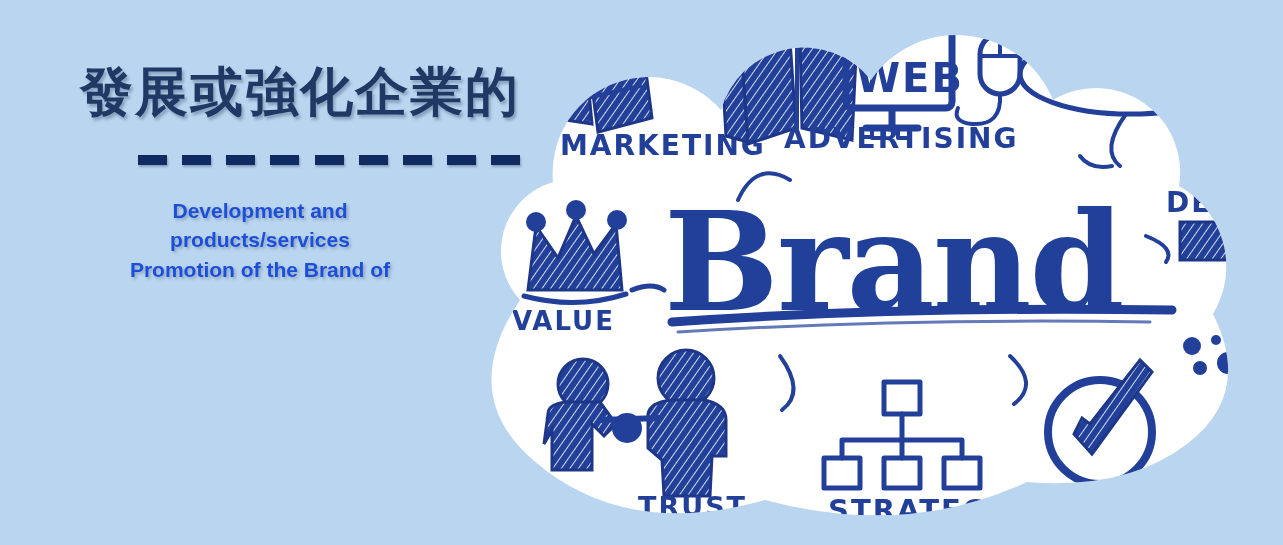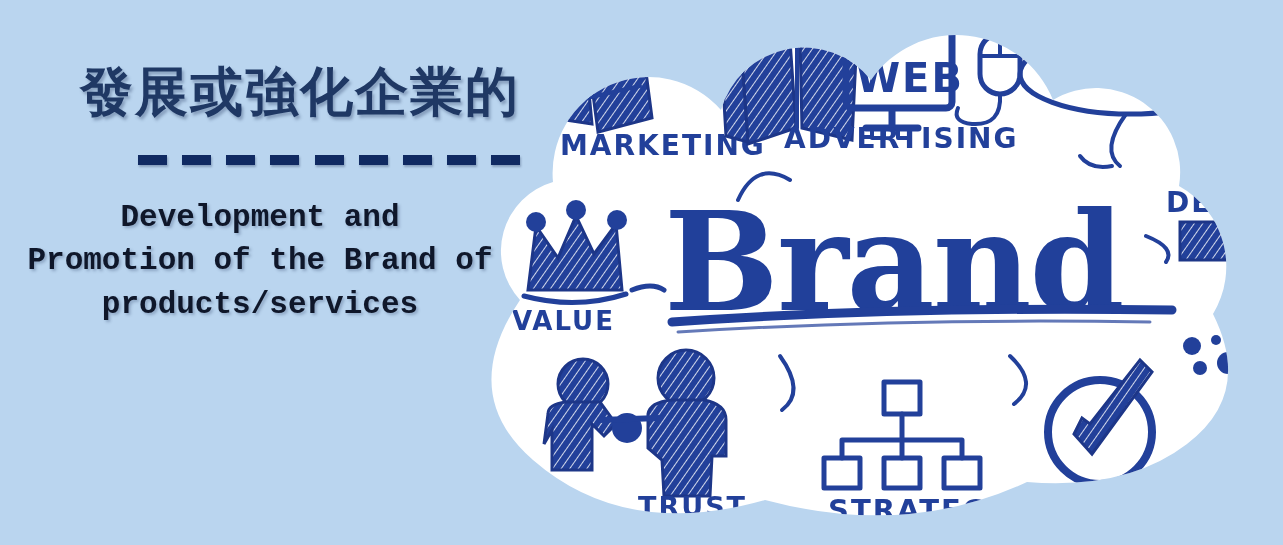--- a/index.html
+++ b/index.html
@@ -26,24 +26,23 @@
   .zh-line2{margin-top:2px;}
   .divider{
     margin-top:28px;width:382px;height:11px;
     display:flex;justify-content:space-between;align-items:center;
   }
   .divider i{
     display:block;width:29px;height:10px;background:#102a62;
     box-shadow:1px 2px 2px rgba(40,60,100,0.35);
   }
   .en-title{
-    margin-top:30px;color:#0f172a;font-weight:bold;font-size:31px;line-height:1.40;
+    margin-top:30px;color:#1d4ed8;font-weight:bold;font-size:21px;line-height:1.40;
     text-align:center;text-shadow:2px 2px 3px rgba(40,60,100,0.30);
     width:520px;
-    font-family:Liberation Mono, monospace;
   }
 
   
   .cloud-wrap{position:absolute;left:0;top:0;width:1283px;height:545px;z-index:10;}
   .cloud-wrap svg{display:block;}
   .sketch{fill:none;stroke:#22409a;stroke-linecap:round;stroke-linejoin:round;}
   .sketch-fill{fill:#22409a;}
   .hatch{fill:url(#hatchpat);stroke:#1d3688;stroke-width:3;}
   .scribble-txt{
     fill:#22409a;font-family:"DejaVu Sans","Liberation Sans",sans-serif;
@@ -224,18 +223,18 @@
       <i></i>
       <i></i>
       <i></i>
       <i></i>
       <i></i>
       <i></i>
     </div>
 
     <div class="en-title">
       <div>Development and</div>
+      <div>products/services</div>
       <div>Promotion of the Brand of</div>
-      <div>products/services</div>
     </div>
   </div>
 
 </div>
 
 </body></html>

